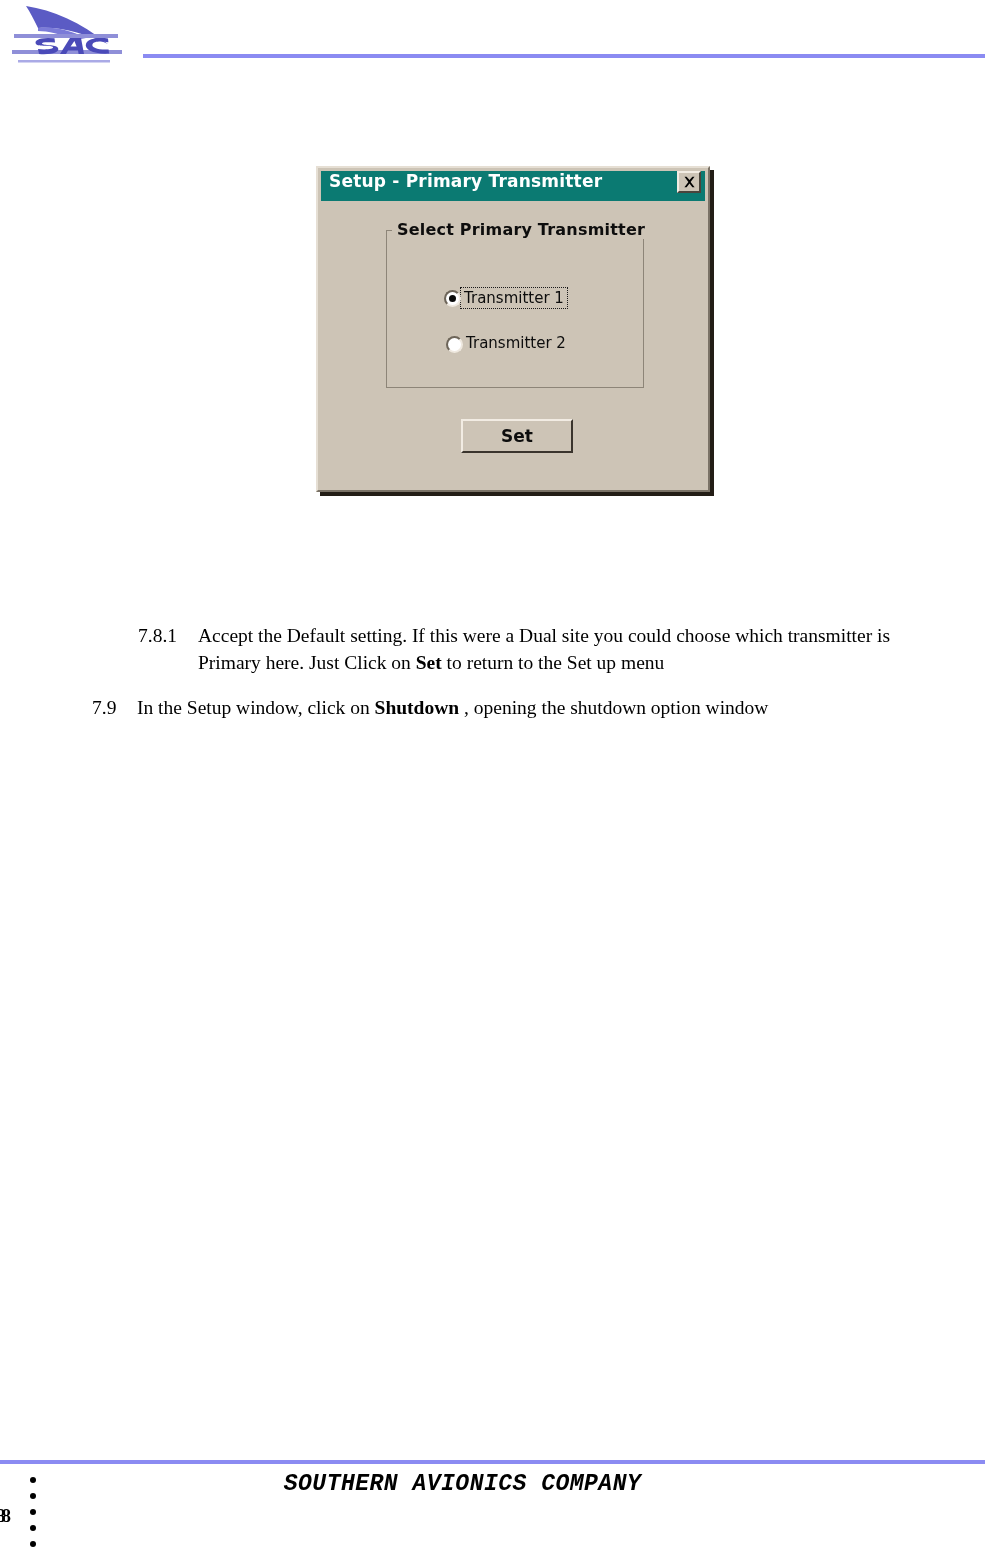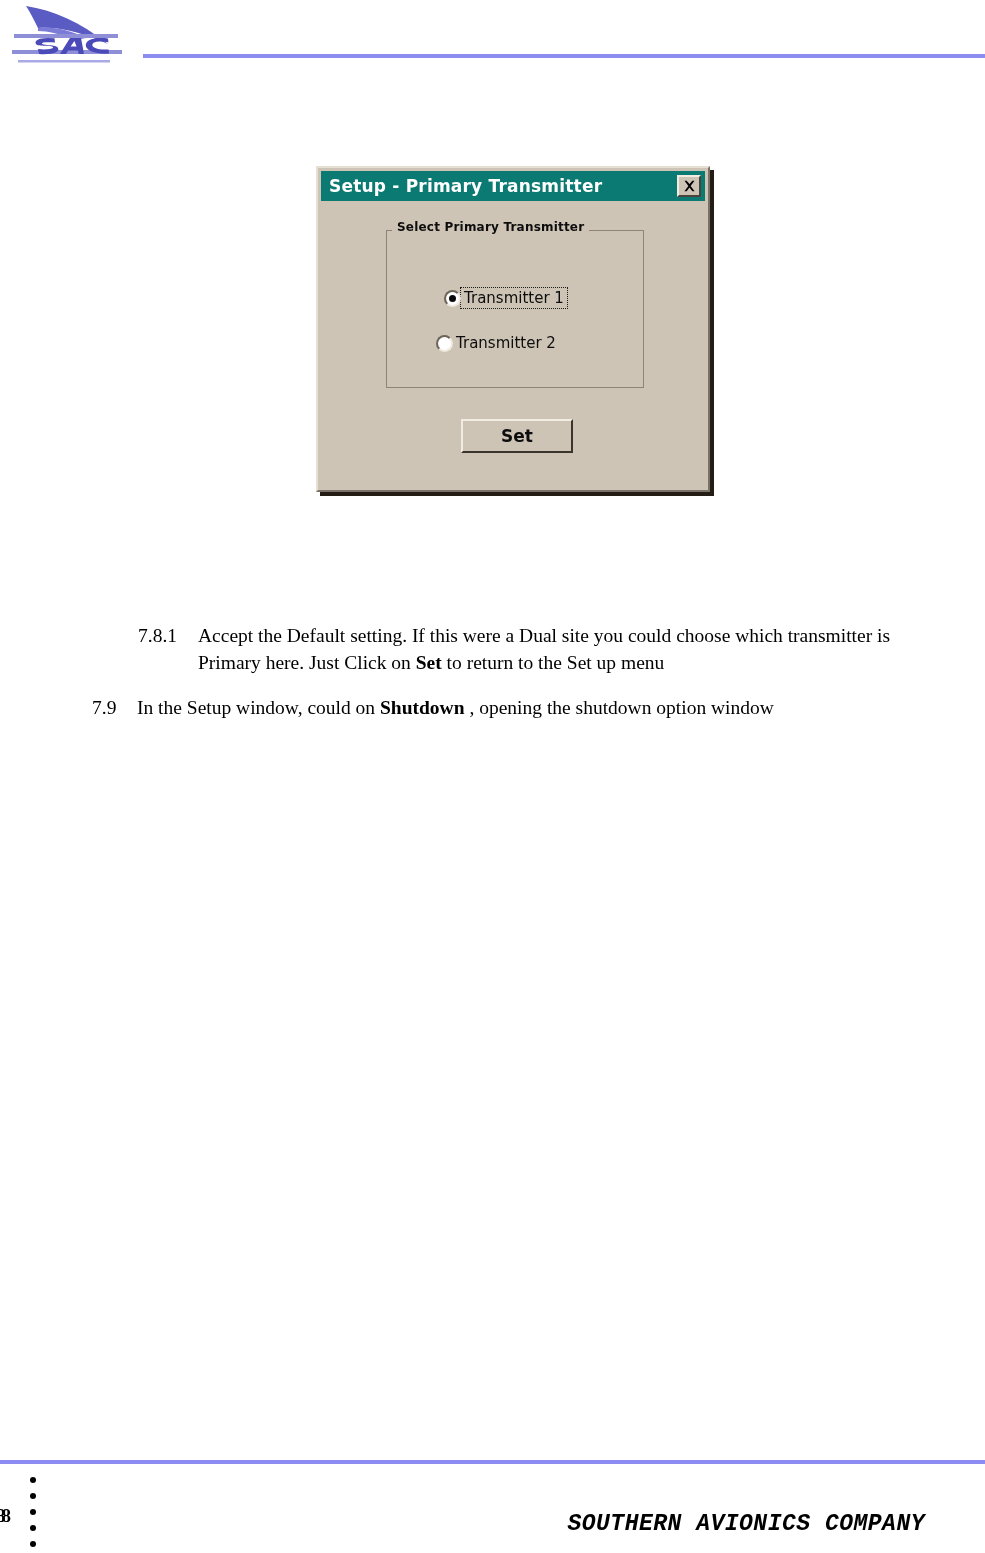--- a/index.html
+++ b/index.html
@@ -61,21 +61,21 @@
     box-shadow: 4px 4px 0 0 #231d16;
   }
   #titlebar {
     position: absolute;
     left: 3px;
     top: 3px;
     width: 384px;
     height: 30px;
     background: #0b7a72;
     display: flex;
-    align-items: center;
+    align-items: flex-start;
     justify-content: space-between;
   }
   #dialog-title {
     color: #ffffff;
     font-family: "DejaVu Sans", sans-serif;
     font-weight: bold;
     font-size: 17px;
     letter-spacing: 0.2px;
     padding-left: 8px;
     white-space: nowrap;
@@ -108,34 +108,34 @@
     box-sizing: border-box;
   }
   #groupbox-title {
     position: absolute;
     left: 74px;
     top: 52px;
     background: #cdc4b6;
     padding: 0 5px;
     font-family: "DejaVu Sans", sans-serif;
     font-weight: bold;
-    font-size: 12px;
+    font-size: 16px;
     color: #0d0d0d;
     white-space: nowrap;
     letter-spacing: 0.2px;
   }
 
   .radio-row {
     position: absolute;
     display: flex;
     align-items: center;
     cursor: pointer;
   }
   #radio-row-0 { left: 126px; top: 120px; }
-  #radio-row-1 { left: 118px; top: 165px; }
+  #radio-row-1 { left: 128px; top: 165px; align-items: flex-end; }
 
   .radio-mark {
     width: 17px;
     height: 17px;
     border-radius: 50%;
     background: #ffffff;
     border-top: 2px solid #6d6559;
     border-left: 2px solid #6d6559;
     border-right: 2px solid #efe9e0;
     border-bottom: 2px solid #efe9e0;
@@ -260,28 +260,27 @@
     height: 6px;
     border-radius: 50%;
     background: #000000;
     margin-bottom: 10px;
   }
   #footer-company {
     position: absolute;
     left: 0;
     top: 16px;
     width: 925px;
-    text-align: right;
+    text-align: center;
     font-family: "Liberation Mono", monospace;
     font-weight: bold;
     font-style: italic;
     font-size: 23px;
     color: #000000;
     letter-spacing: 0.5px;
-    margin-top: 40px;
   }
   #footer-product {
     position: absolute;
     left: 0;
     top: 56px;
     width: 985px;
     text-align: right;
     font-family: "Liberation Mono", monospace;
     font-weight: bold;
     font-size: 23px;
@@ -339,21 +338,21 @@
   </div>
 </div>
 
 <div id="body-text">
 
   <div class="para" id="para-781">
     <span class="num">7.8.1</span><span>Accept the Default setting. If this were a Dual site you could choose which transmitter is Primary here. Just Click on </span><span class="bold">Set</span><span> to return to the Set up menu</span>
   </div>
 
   <div class="para" id="para-79">
-    <span class="num">7.9</span><span>In the Setup window, could on </span><span class="bold">Shutdown</span><span> , opening the shutdown option window</span>
+    <span class="num">7.9</span><span>In the Setup window, click on </span><span class="bold">Shutdown</span><span> , opening the shutdown option window</span>
   </div>
 
 </div>
 
 <div id="page-footer">
   <div id="footer-rule"></div>
   <div id="page-number">88</div>
   <div id="footer-dots">
     <div class="dot"></div>
     <div class="dot"></div>

